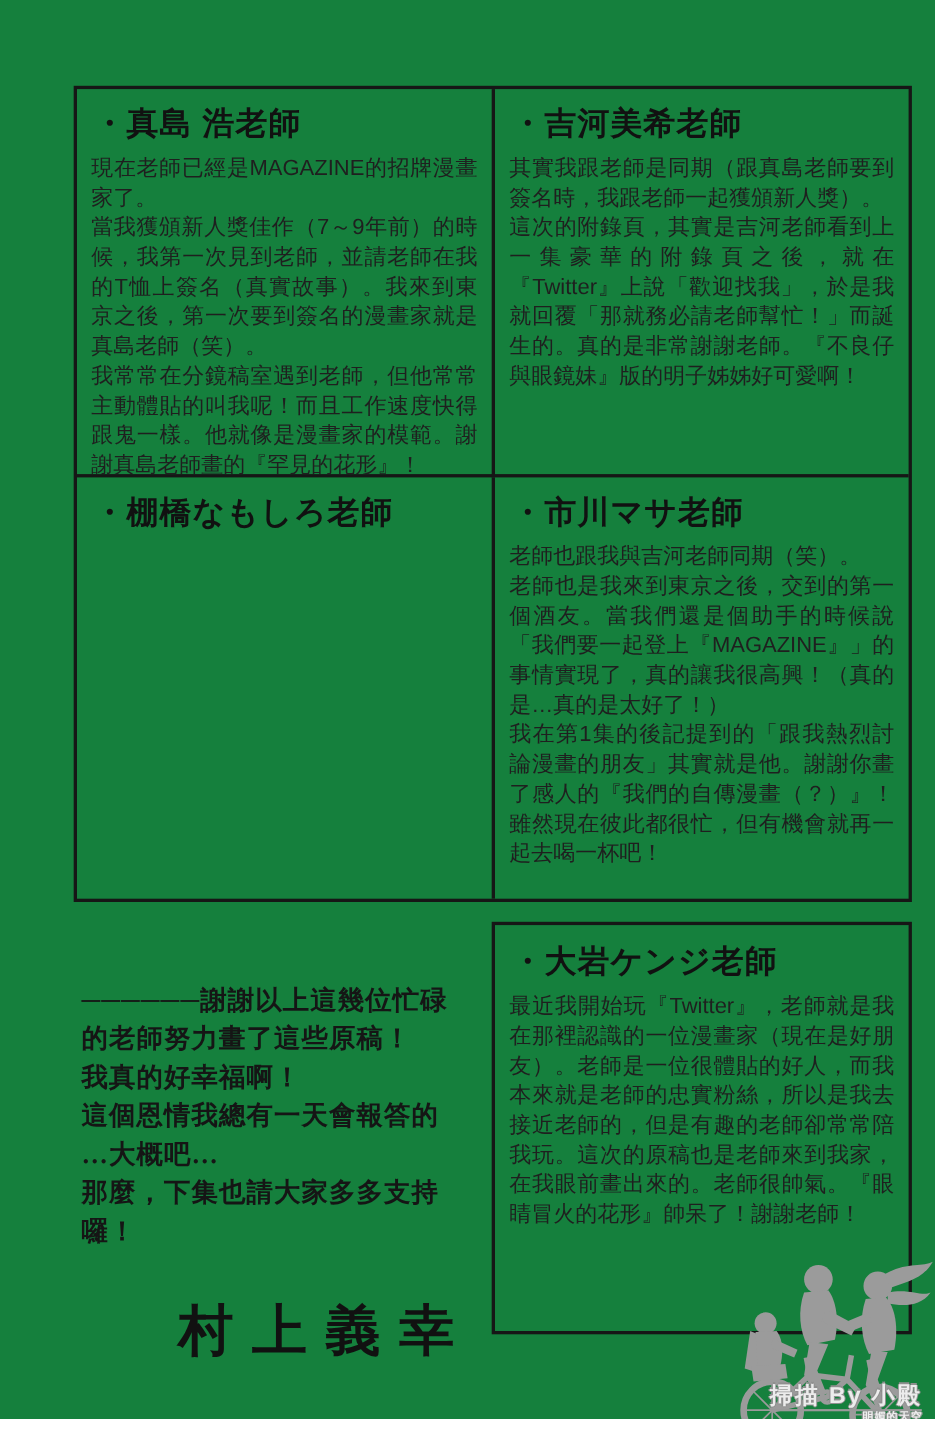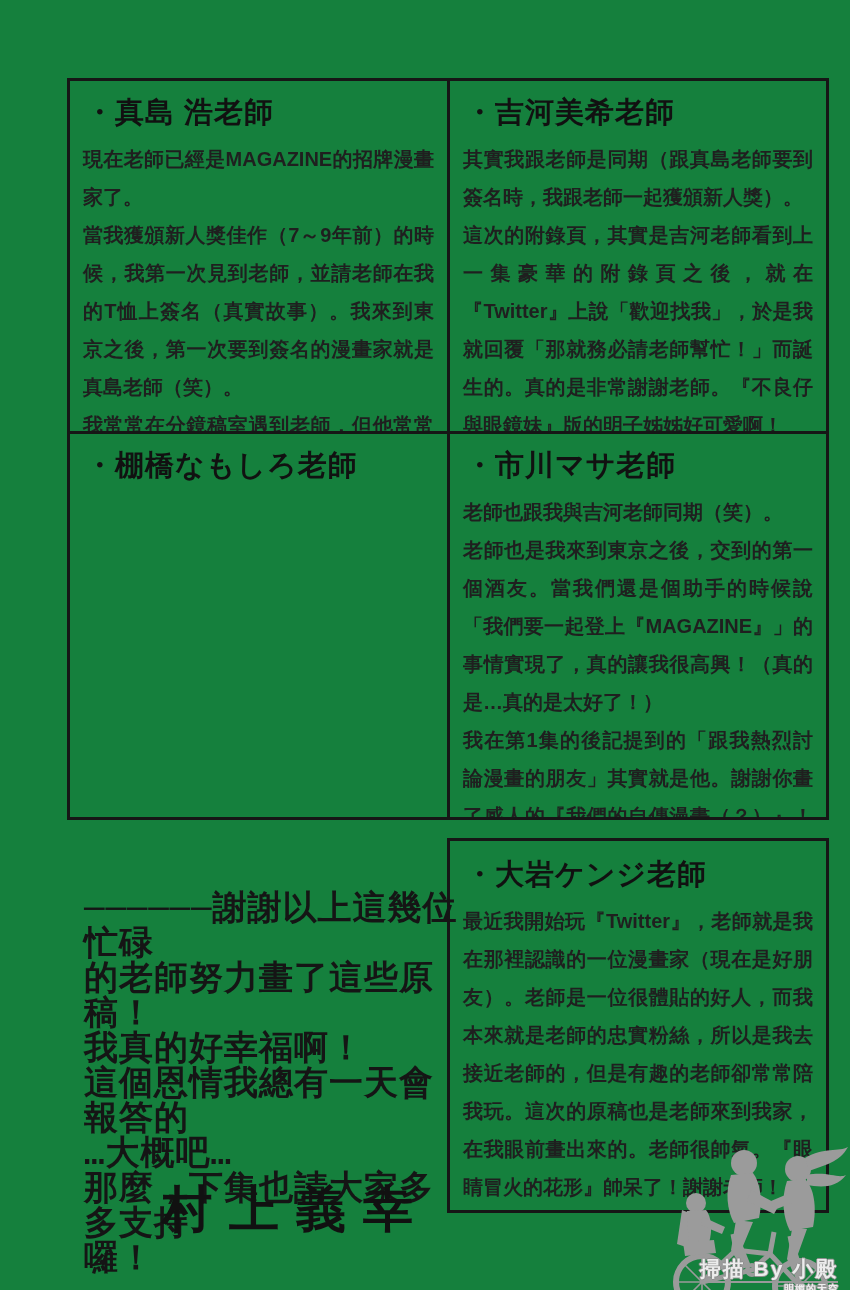--- a/index.html
+++ b/index.html
@@ -33,41 +33,40 @@
     font-size:29px;
     font-weight:bold;
     letter-spacing:1px;
     margin:2px 0 7px 2px;
     color:#111;
     white-space:nowrap;
   }
   .box-body p{
     margin:0;
     font-size:20px;
-    line-height:38px;
+    line-height:27px;
     text-align:justify;
     color:#1f1f1f;
-    font-weight:bold;
   }
   
   .box5{
     position:absolute;left:447px;top:838px;
     width:382px;height:375px;
     border:3px solid #161616;
     box-sizing:border-box;
     padding:12px 13px 6px 13px;
     background:transparent;
   }
   
   .thanks{
-    position:absolute;left:84px;top:893px;
+    position:absolute;left:74px;top:893px;
     width:382px;
-    font-family:Liberation Mono, monospace;
-    font-weight:bold;
-    font-size:34px;
+    font-family:Liberation Serif, serif;
+    font-weight:bold;
+    font-size:24px;
     line-height:35px;
     color:#151515;
     letter-spacing:1px;
   }
   .signature{
     position:absolute;left:162px;top:1176px;
     font-family:"Liberation Serif","DejaVu Serif",serif;
     font-weight:bold;
     font-size:50px;
     letter-spacing:17px;

